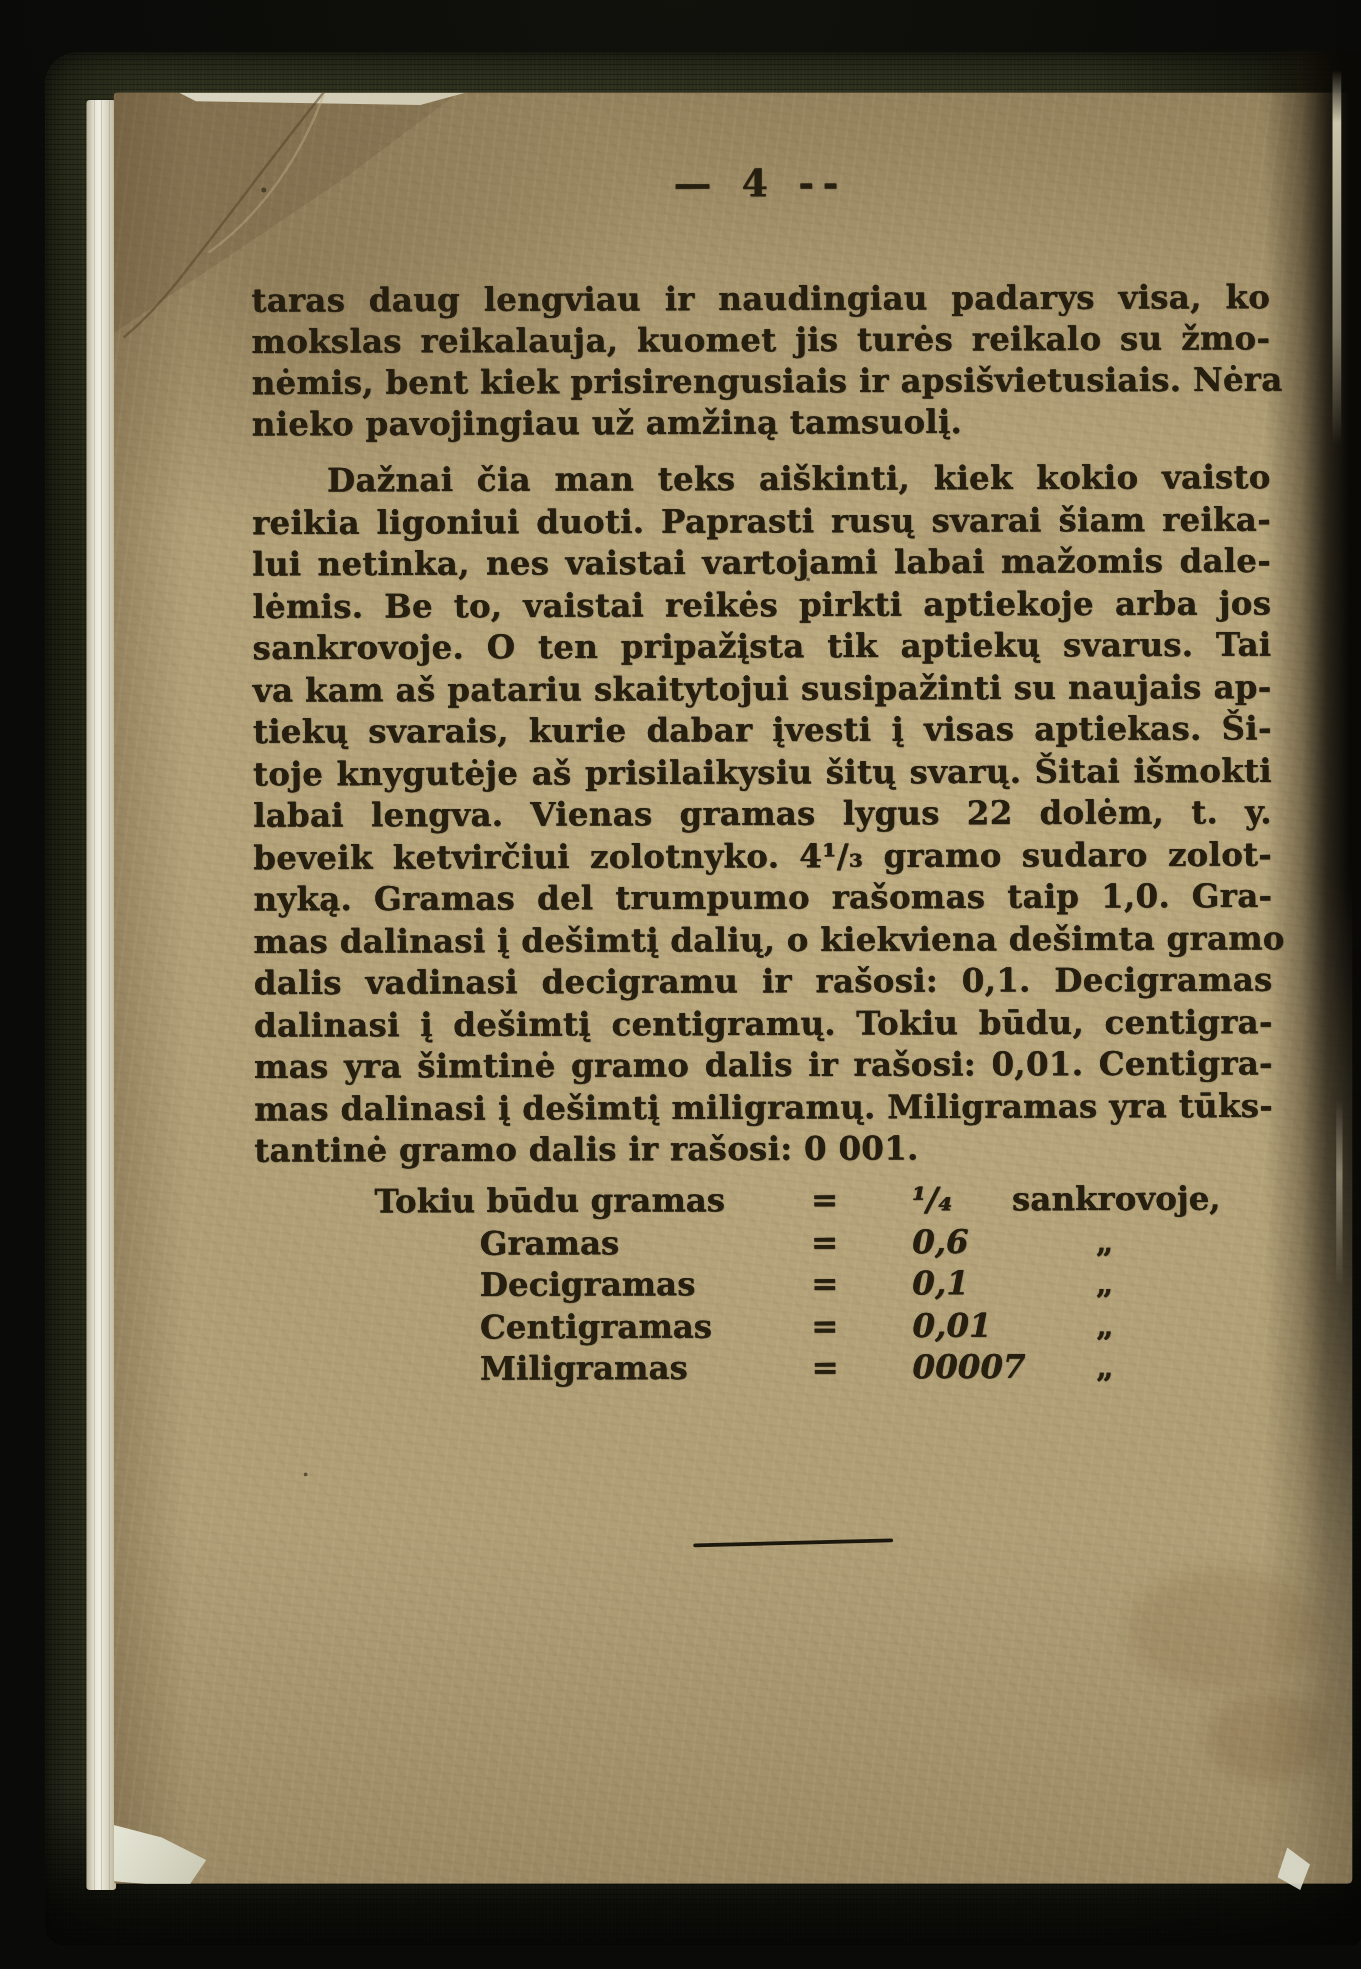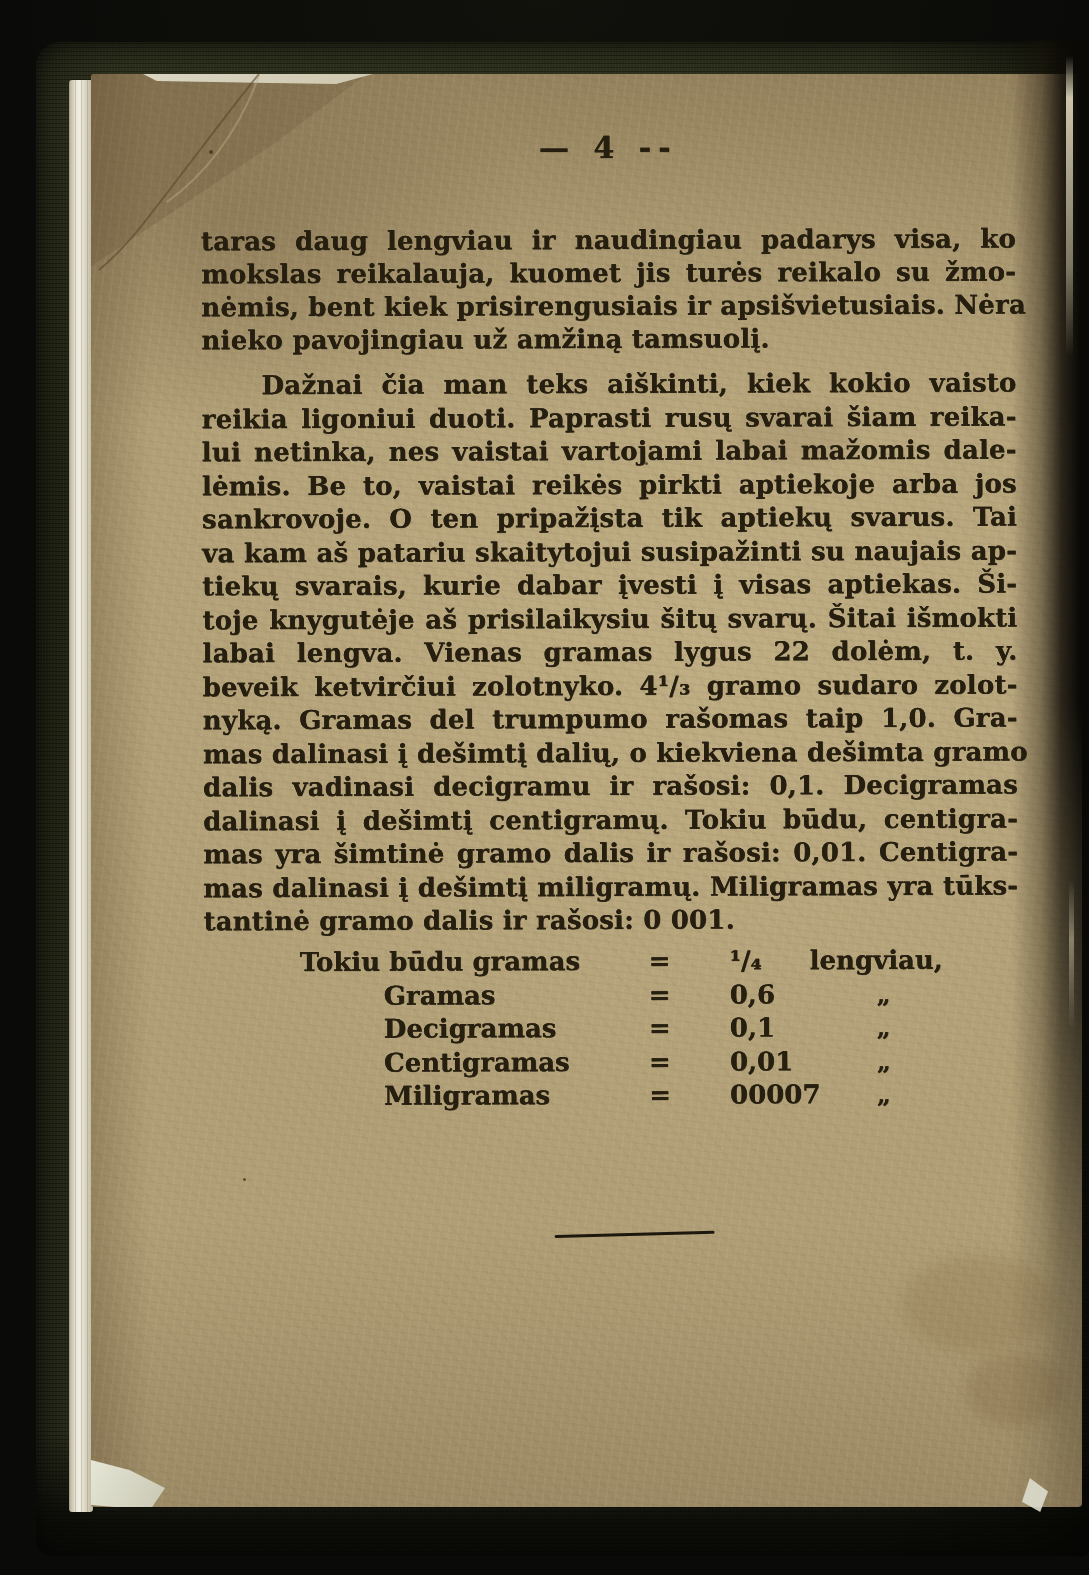--- a/index.html
+++ b/index.html
@@ -82,21 +82,21 @@
   .line.last{text-align-last:left;}
   .line.indent{text-indent:60px;}
   .para .line, .pageno, .mtable{
     text-shadow:0 0 .6px rgba(38,30,14,.9), .4px .4px .6px rgba(38,30,14,.45);}
   
   .mtable{position:absolute;left:208px;top:872px;width:690px;font-size:26px;font-weight:700;}
   .trow{display:grid;grid-template-columns:330px 60px 110px 190px;height:33.6px;align-items:baseline;}
   .c1{padding-left:0;}
   .trow.sub .c1{padding-left:84px;}
   .c2{text-align:center;}
-  .c3{padding-left:40px;}
+  .c3{padding-left:40px;font-style:italic;}
   .c4{padding-left:10px;}
   .trow.sub .c4{padding-left:77px;font-size:24px;}
   
   .rule{position:absolute;left:462px;top:1159px;width:160px;height:3px;border-radius:2px;
     background:#1d180d;transform:rotate(-1.3deg);}
   
   .right-shadow{position:absolute;left:1012px;top:40px;width:77px;height:1470px;pointer-events:none;
     background:linear-gradient(90deg, rgba(20,16,8,0) 0%, rgba(25,20,10,.38) 38%, rgba(14,11,6,.82) 64%, #0a0906 88%);
     -webkit-mask-image:linear-gradient(180deg,#000 0%,#000 45%,rgba(0,0,0,.7) 66%,rgba(0,0,0,.32) 84%,rgba(0,0,0,.12) 100%);
     mask-image:linear-gradient(180deg,#000 0%,#000 45%,rgba(0,0,0,.7) 66%,rgba(0,0,0,.32) 84%,rgba(0,0,0,.12) 100%);}
@@ -164,21 +164,21 @@
         <div class="line">mas yra šimtinė gramo dalis ir rašosi: 0,01. Centigra-</div>
         <div class="line">mas dalinasi į dešimtį miligramų. Miligramas yra tūks-</div>
         <div class="line last">tantinė gramo dalis ir rašosi: 0 001.</div>
       </div>
 
       <div class="mtable">
         <div class="trow">
           <span class="c1">Tokiu būdu gramas</span>
           <span class="c2">=</span>
           <span class="c3">¹/₄</span>
-          <span class="c4">lengviau,</span>
+          <span class="c4">sankrovoje,</span>
         </div>
         <div class="trow sub">
           <span class="c1">Gramas</span>
           <span class="c2">=</span>
           <span class="c3">0,6</span>
           <span class="c4">„</span>
         </div>
         <div class="trow sub">
           <span class="c1">Decigramas</span>
           <span class="c2">=</span>

